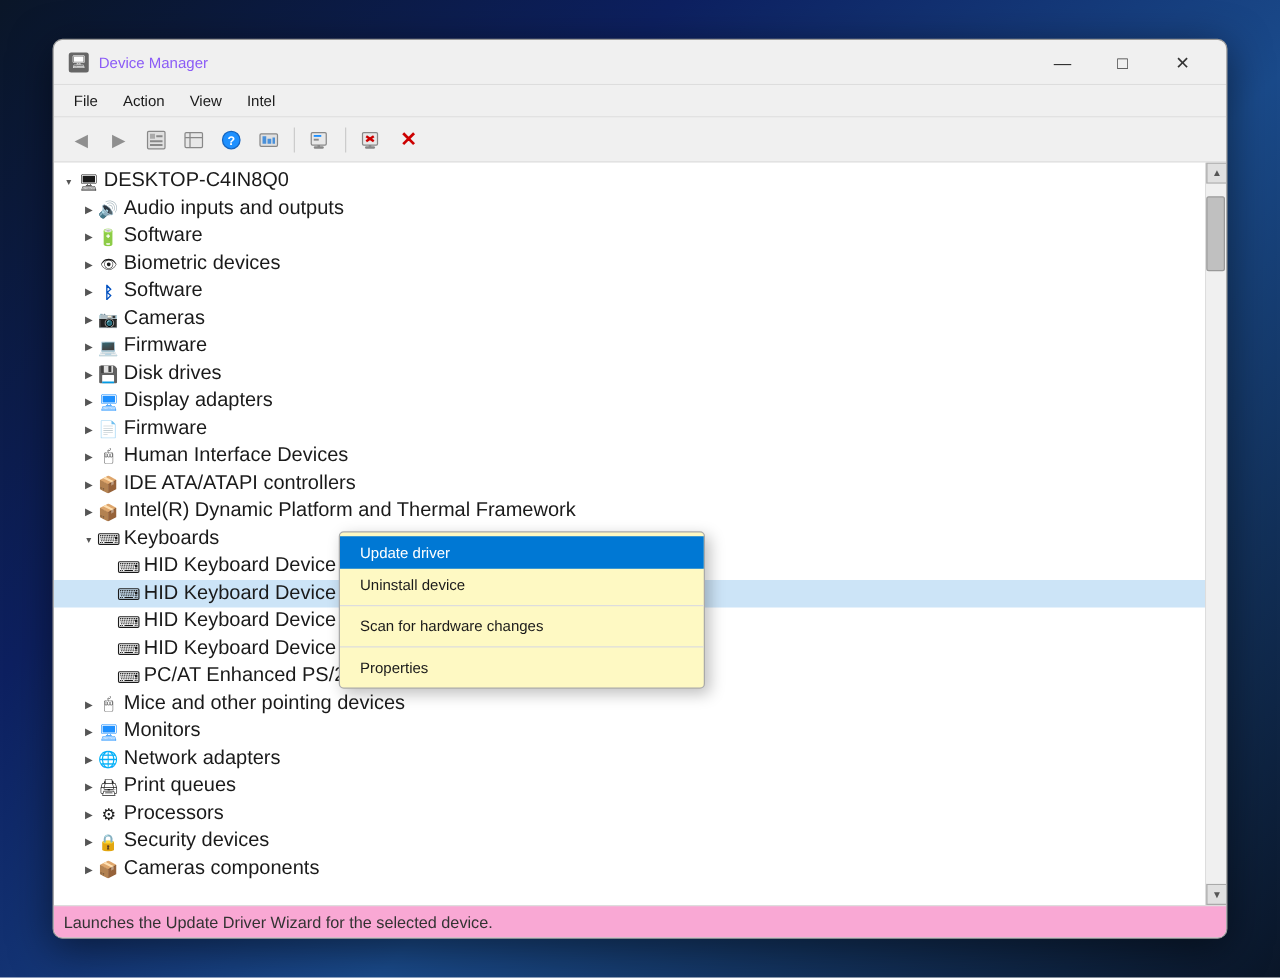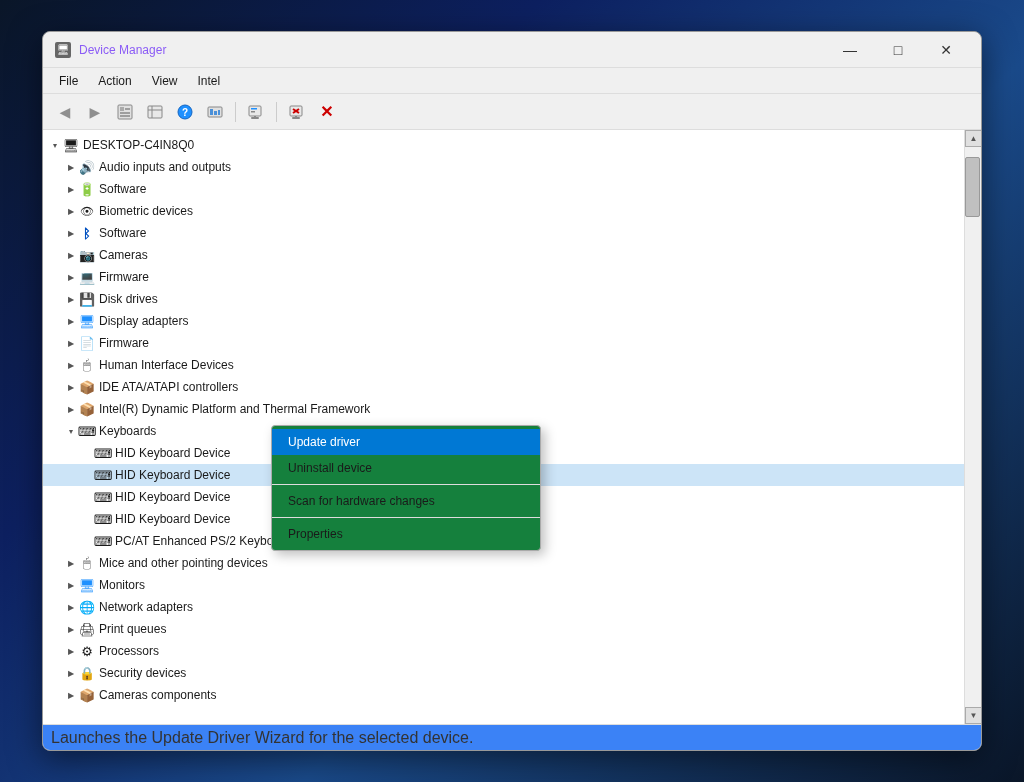--- a/index.html
+++ b/index.html
@@ -154,27 +154,27 @@
       width: 15px;
       height: 60px;
       background: #c0c0c0;
       border: 1px solid #999;
       position: absolute;
       top: 10px;
       left: 0;
       border-radius: 2px;
     }
     .status-bar {
-      background: #3b82f6;
+      background: #f9a8d4;
       height: 26px;
       border-top: 1px solid #ddd;
       display: flex;
       align-items: center;
       padding: 0 8px;
-      font-size: 16px;
+      font-size: 13px;
       color: #333;
     }
     .tree-item {
       display: flex;
       align-items: center;
       height: 22px;
       padding-left: 4px;
       cursor: pointer;
       white-space: nowrap;
       color: #1a1a1a;
@@ -195,31 +195,31 @@
       width: 16px;
       height: 16px;
       margin-right: 4px;
       flex-shrink: 0;
       display: flex;
       align-items: center;
       justify-content: center;
       font-size: 13px;
     }
     .item-label {
-      font-size: 12px;
+      font-size: 16px;
     }
     .indent-1 { padding-left: 20px; }
     .indent-2 { padding-left: 36px; }
     
     .context-menu {
       position: absolute;
       top: 295px;
       left: 228px;
-      width: 270px;
-      background: #15803d;
+      width: 293px;
+      background: #fef9c3;
       border: 1px solid #aaa;
       box-shadow: 4px 4px 12px rgba(0,0,0,0.25);
       z-index: 100;
       border-radius: 4px;
       padding: 3px 0;
     }
     .ctx-item {
       padding: 6px 16px;
       cursor: pointer;
       font-size: 12px;

